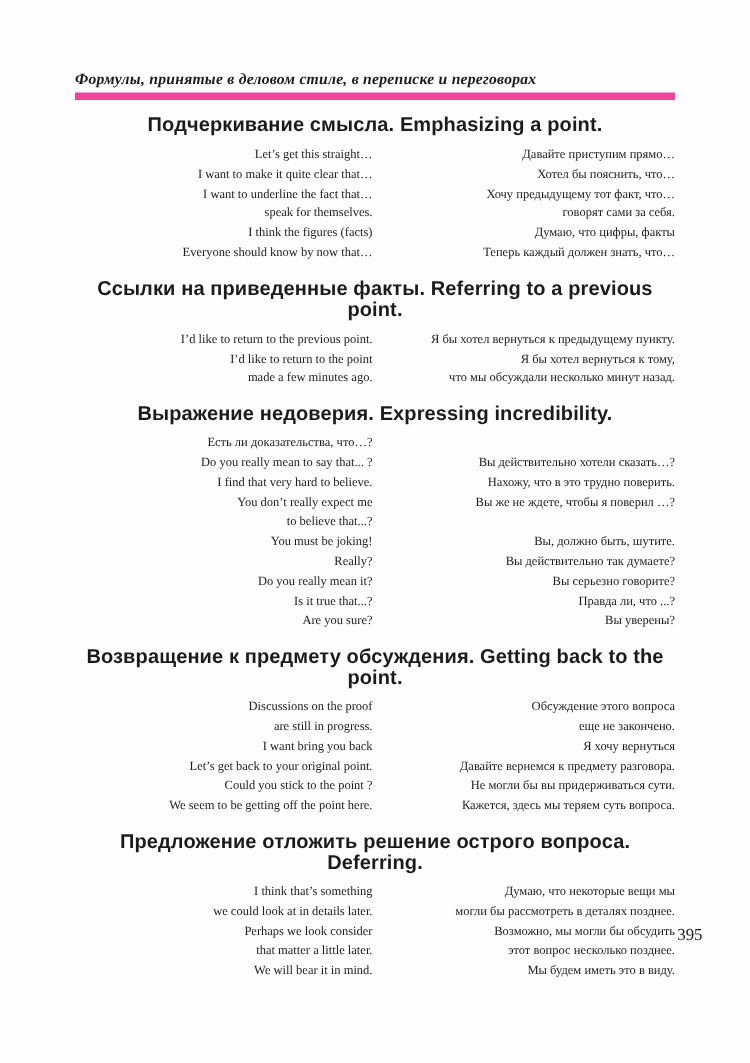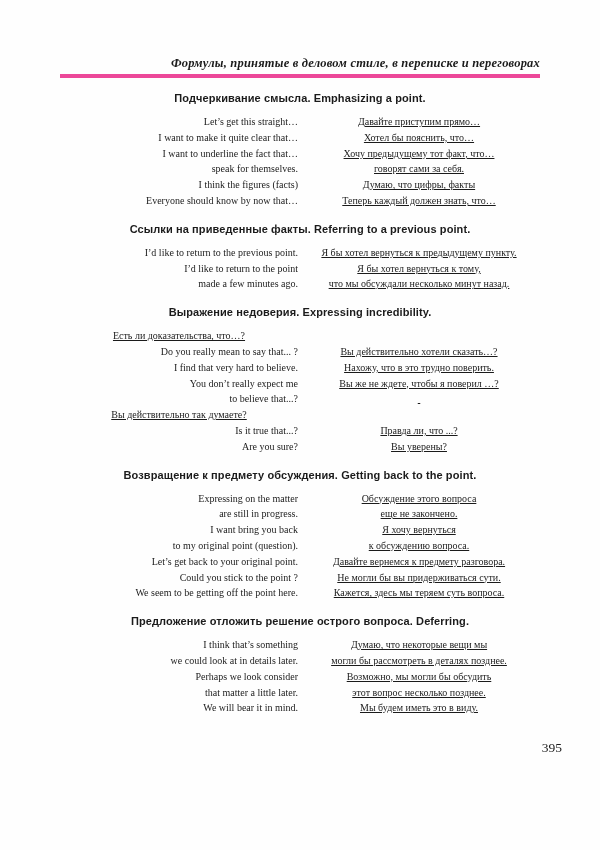--- a/index.html
+++ b/index.html
@@ -16,52 +16,52 @@
     overflow: hidden;
   }
   .page {
     position: absolute;
     inset: 0;
     background: #fefefe;
     padding: 56px 60px 0 60px;
     box-sizing: border-box;
   }
   .running-header {
-    border-bottom: 4px solid #ec4899;
+    border-bottom: 6px solid #ec4899;
     padding-bottom: 3px;
-    text-align: right;
+    text-align: left;
   }
   .rh-text {
     font-family: "Liberation Serif", serif;
     font-style: italic;
     font-weight: 600;
     font-size: 12.5px;
     line-height: 15px;
     letter-spacing: 0.2px;
   }
   .phrase-section { margin: 0; }
   .section-heading {
     font-family: "Liberation Sans", sans-serif;
     font-weight: bold;
-    font-size: 11px;
+    font-size: 16px;
     line-height: 17px;
     text-align: center;
     margin: 12px 0 7px 0;
     letter-spacing: 0.1px;
   }
   .rows { margin: 0; }
   .phrase-row {
     display: grid;
     grid-template-columns: 238px 1fr;
     column-gap: 0;
     font-size: 10px;
     line-height: 15.8px;
   }
   .phrase-en  { text-align: right; white-space: nowrap; }
-  .phrase-ru  { text-align: center;  white-space: nowrap; text-decoration: underline; }
+  .phrase-ru  { text-align: right;  white-space: nowrap; }
   .page-number {
     position: absolute;
     top: 740px;
     right: 38px;
     font-size: 13.5px;
     font-family: "Liberation Serif", serif;
   }
 </style>
 </head>
 <body>
@@ -134,52 +134,57 @@
           </div>
           <div class="phrase-row">
             <div class="phrase-en">You don’t really expect me</div>
             <div class="phrase-ru">Вы же не ждете, чтобы я поверил …?</div>
           </div>
           <div class="phrase-row">
             <div class="phrase-en">to believe that...?</div>
             <div class="phrase-ru">&nbsp;</div>
           </div>
           <div class="phrase-row">
+            <div class="phrase-en">You must be joking!</div>
+            <div class="phrase-ru">Вы, должно быть, шутите.</div>
+          </div>
+          <div class="phrase-row">
+            <div class="phrase-en">Really?</div>
             <div class="phrase-ru">Вы действительно так думаете?</div>
+          </div>
+          <div class="phrase-row">
+            <div class="phrase-en">Do you really mean it?</div>
+            <div class="phrase-ru">Вы серьезно говорите?</div>
           </div>
           <div class="phrase-row">
             <div class="phrase-en">Is it true that...?</div>
             <div class="phrase-ru">Правда ли, что ...?</div>
           </div>
           <div class="phrase-row">
             <div class="phrase-en">Are you sure?</div>
             <div class="phrase-ru">Вы уверены?</div>
           </div>
         </div>
       </section>
       <section class="phrase-section">
         <h2 class="section-heading">Возвращение к предмету обсуждения. Getting back to the point.</h2>
         <div class="rows">
           <div class="phrase-row">
-            <div class="phrase-en">Expressing on the matter</div>
+            <div class="phrase-en">Discussions on the proof</div>
             <div class="phrase-ru">Обсуждение этого вопроса</div>
           </div>
           <div class="phrase-row">
             <div class="phrase-en">are still in progress.</div>
             <div class="phrase-ru">еще не закончено.</div>
           </div>
           <div class="phrase-row">
             <div class="phrase-en">I want bring you back</div>
             <div class="phrase-ru">Я хочу вернуться</div>
           </div>
           <div class="phrase-row">
-            <div class="phrase-en">to my original point (question).</div>
-            <div class="phrase-ru">к обсуждению вопроса.</div>
-          </div>
-          <div class="phrase-row">
             <div class="phrase-en">Let’s get back to your original point.</div>
             <div class="phrase-ru">Давайте вернемся к предмету разговора.</div>
           </div>
           <div class="phrase-row">
             <div class="phrase-en">Could you stick to the point ?</div>
             <div class="phrase-ru">Не могли бы вы придерживаться сути.</div>
           </div>
           <div class="phrase-row">
             <div class="phrase-en">We seem to be getting off the point here.</div>
             <div class="phrase-ru">Кажется, здесь мы теряем суть вопроса.</div>

